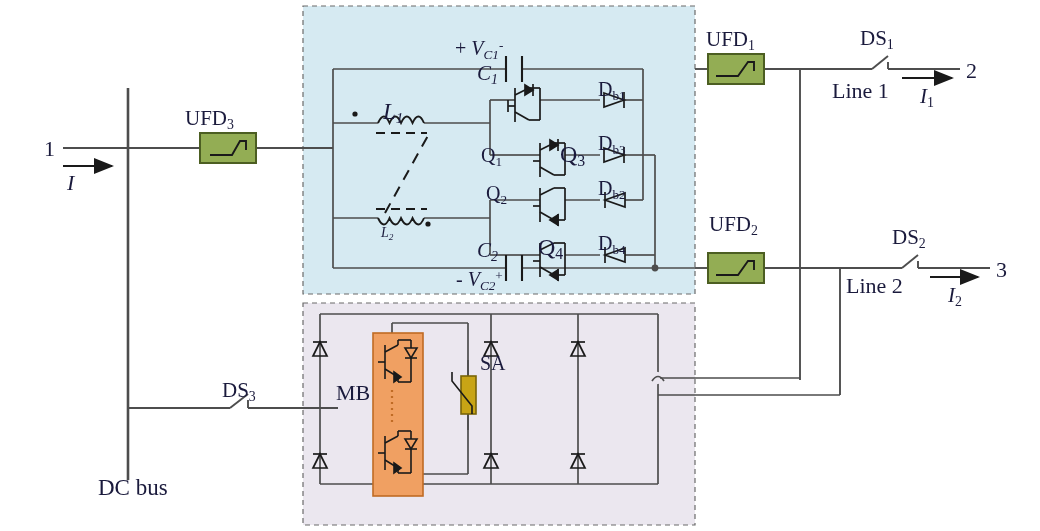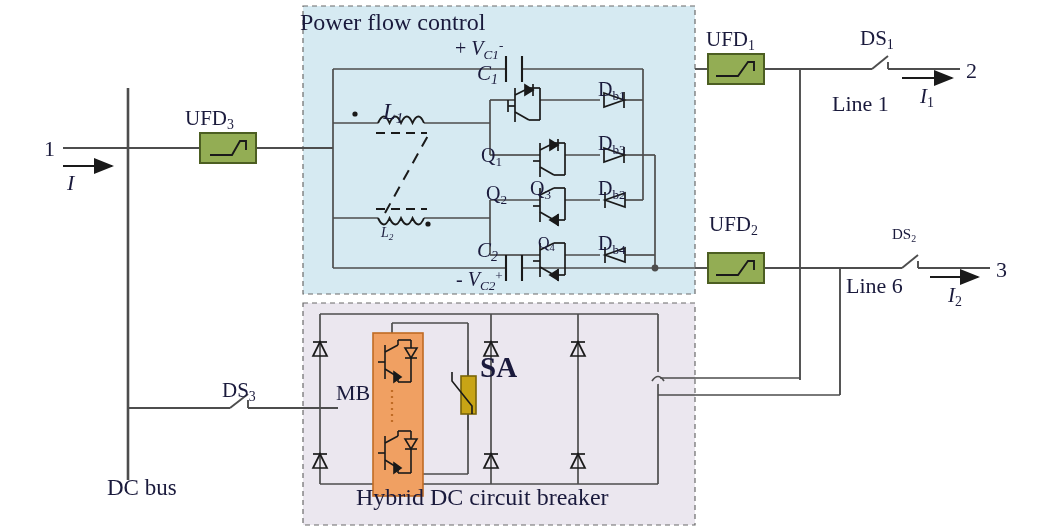--- a/index.html
+++ b/index.html
@@ -319,24 +319,22 @@
   <g>
     <line x1="392" y1="390" x2="392" y2="425" stroke="#c06b24" stroke-width="2.2" stroke-dasharray="2,4"></line>
   </g>
 
   <g>
     <rect x="461" y="376" width="15" height="38" fill="#c8a415" stroke="#7a6508" stroke-width="1.6"></rect>
     <path d="M452,372 L452,381 L472,406 L472,414" fill="none" stroke="#1a1a1a" stroke-width="1.6"></path>
   </g>
 </svg>
 
-<div class="lbl serif" style="left:300px;top:10px;font-size:24px;">Power flow control</div>
-<div class="lbl serif" style="left:356px;top:485px;font-size:24px;">Hybrid DC circuit breaker</div>
-
-<div class="lbl serif" style="left:98px;top:476px;font-size:23px;margin-left:9px;">DC bus</div>
+
+<div class="lbl serif" style="left:98px;top:476px;font-size:23px;">DC bus</div>
 
 <div class="lbl serif" style="left:44px;top:138px;font-size:22px;">1</div>
 <div class="lbl serif ital" style="left:67px;top:172px;font-size:22px;">I</div>
 <div class="lbl serif" style="left:966px;top:60px;font-size:22px;">2</div>
 <div class="lbl serif" style="left:996px;top:259px;font-size:22px;">3</div>
 <div class="lbl serif" style="left:920px;top:86px;font-size:21px;">
   <span class="ital">I</span><span class="sub">1</span>
 </div>
 <div class="lbl serif" style="left:948px;top:285px;font-size:21px;">
   <span class="ital">I</span><span class="sub">2</span>
@@ -348,29 +346,29 @@
 <div class="lbl serif" style="left:706px;top:29px;font-size:21px;">
   <span>UFD</span><span class="sub">1</span>
 </div>
 <div class="lbl serif" style="left:709px;top:214px;font-size:21px;">
   <span>UFD</span><span class="sub">2</span>
 </div>
 
 <div class="lbl serif" style="left:860px;top:28px;font-size:21px;">
   <span>DS</span><span class="sub">1</span>
 </div>
-<div class="lbl serif" style="left:892px;top:227px;font-size:15px;">
+<div class="lbl serif" style="left:892px;top:227px;font-size:21px;">
   <span>DS</span><span class="sub">2</span>
 </div>
 <div class="lbl serif" style="left:222px;top:380px;font-size:21px;">
   <span>DS</span><span class="sub">3</span>
 </div>
 
-<div class="lbl serif" style="left:832px;top:80px;font-size:22px;margin-top:13px;">Line 1</div>
-<div class="lbl serif" style="left:846px;top:275px;font-size:22px;">Line 6</div>
+<div class="lbl serif" style="left:832px;top:80px;font-size:22px;">Line 1</div>
+<div class="lbl serif" style="left:846px;top:275px;font-size:22px;">Line 2</div>
 
 <div class="lbl serif" style="left:455px;top:38px;font-size:20px;">
   <span>+</span>
   <span class="ital">V</span><span class="sub ital">C1</span><span class="sup">-</span>
 </div>
 <div class="lbl serif" style="left:456px;top:269px;font-size:20px;">
   <span>-</span>
   <span class="ital">V</span><span class="sub ital">C2</span><span class="sup">+</span>
 </div>
 <div class="lbl serif" style="left:477px;top:63px;font-size:21px;">
@@ -385,36 +383,36 @@
 <div class="lbl serif" style="left:381px;top:226px;font-size:14px;text-align:right;">
   <span class="ital">L</span><span class="sub ital">2</span>
 </div>
 
 <div class="lbl serif" style="left:481px;top:107px;font-size:20px;margin-top:38px;">
   <span>Q</span><span class="sub">1</span>
 </div>
 <div class="lbl serif" style="left:478px;top:183px;font-size:20px;margin-left:8px;">
   <span>Q</span><span class="sub">2</span>
 </div>
-<div class="lbl serif" style="left:530px;top:142px;font-size:20px;margin-top:36px;">
+<div class="lbl serif" style="left:560px;top:142px;font-size:24px;">
   <span>Q</span><span class="sub">3</span>
 </div>
-<div class="lbl serif" style="left:538px;top:235px;font-size:16px;">
+<div class="lbl serif" style="left:538px;top:235px;font-size:24px;">
   <span>Q</span><span class="sub">4</span>
 </div>
 
 <div class="lbl serif" style="left:598px;top:79px;font-size:20px;">
   <span>D</span><span class="sub">b1</span>
 </div>
 <div class="lbl serif" style="left:598px;top:133px;font-size:20px;">
   <span>D</span><span class="sub">b3</span>
 </div>
 <div class="lbl serif" style="left:598px;top:178px;font-size:20px;">
   <span>D</span><span class="sub">b2</span>
 </div>
 <div class="lbl serif" style="left:598px;top:233px;font-size:20px;">
   <span>D</span><span class="sub">b4</span>
 </div>
 
 <div class="lbl serif" style="left:336px;top:382px;font-size:22px;">MB</div>
-<div class="lbl serif" style="left:480px;top:353px;font-size:29px;font-weight:bold;">SA</div>
+<div class="lbl serif" style="left:480px;top:353px;font-size:20px;">SA</div>
 
 </div>
 
 </body></html>

